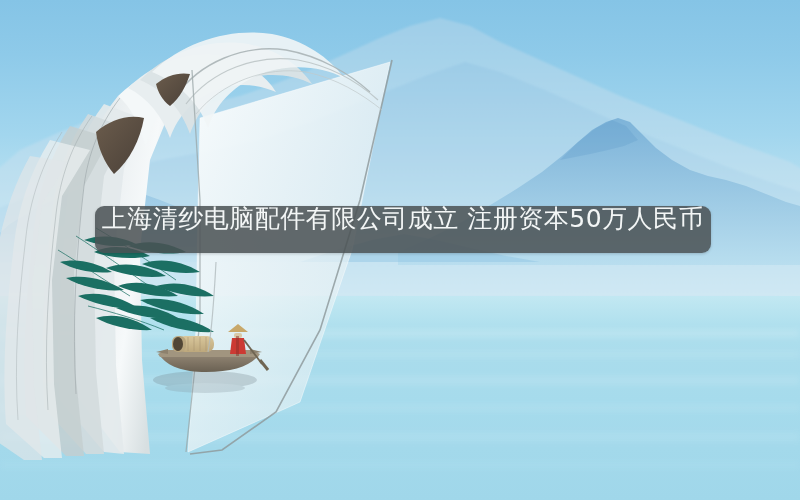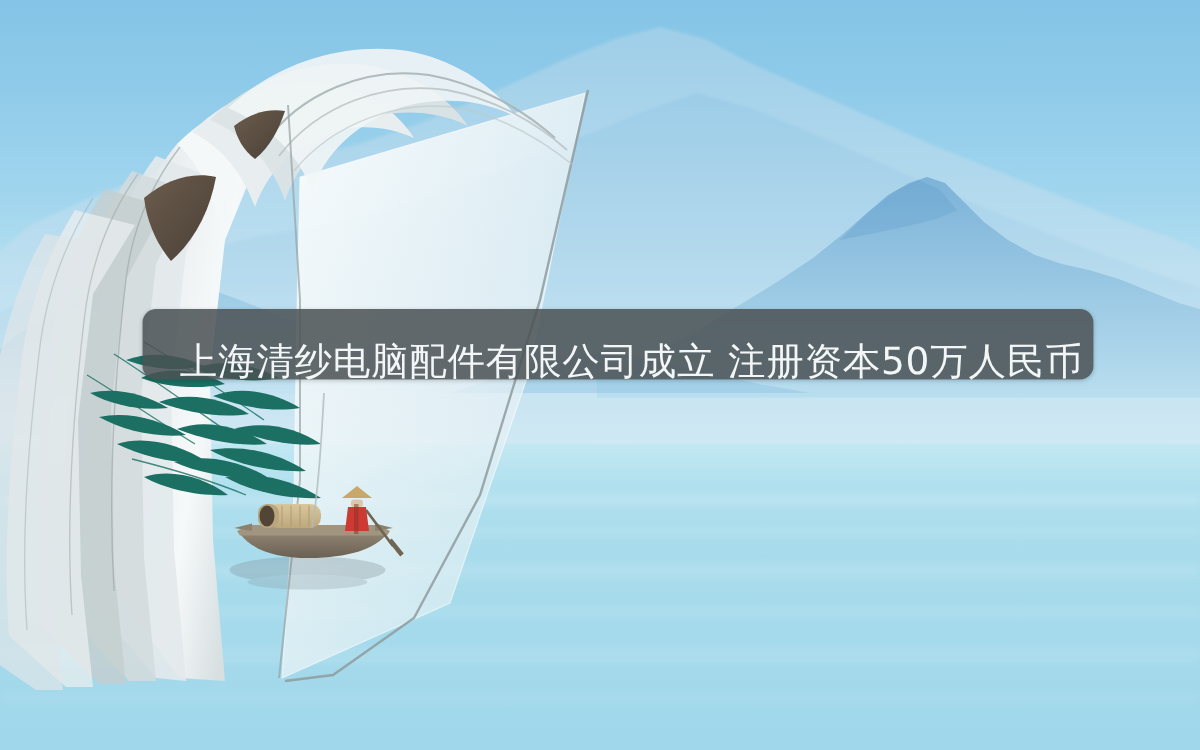--- a/index.html
+++ b/index.html
@@ -68,23 +68,22 @@
   .banner {
     position: absolute;
     left: 95px;
     top: 206px;
     width: 616px;
     height: 47px;
     border-radius: 9px;
     background: rgba(74,82,84,0.86);
     box-shadow: 0 1px 3px rgba(0,0,0,0.18);
     display: flex;
-    align-items: flex-end;
+    align-items: flex-start;
     justify-content: center;
-    padding-left: 18px;
   }
   .banner-text {
     color: #f3f6f6;
     font-size: 25px;
     line-height: 1;
     letter-spacing: 0.5px;
     white-space: nowrap;
     font-family: "DejaVu Sans", "Liberation Sans", sans-serif;
   }
 </style>

